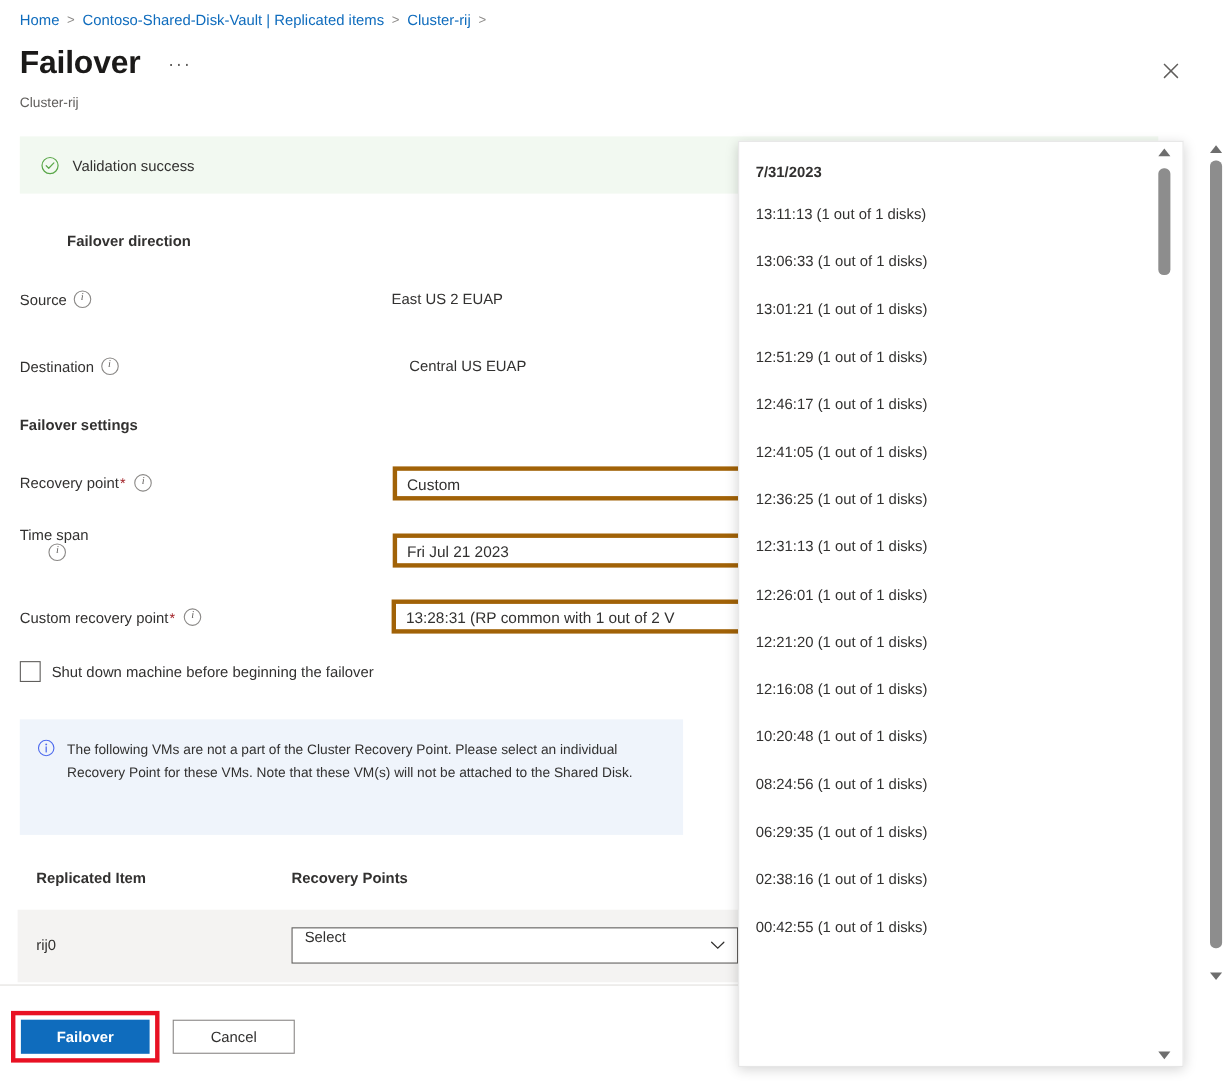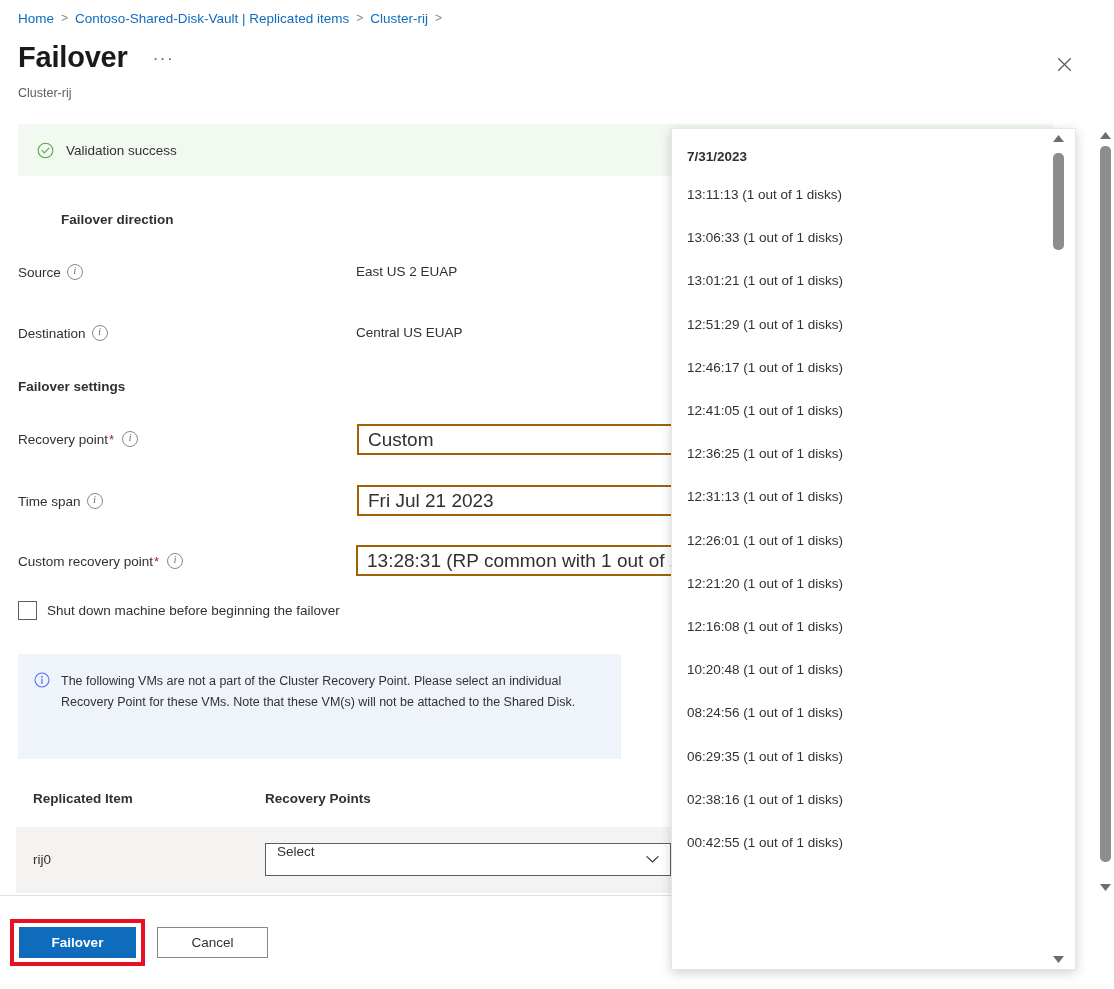--- a/index.html
+++ b/index.html
@@ -159,38 +159,38 @@
     position: absolute;
     left: 356px;
     font-size: 13.5px;
     color: #323130;
   }
 
   
   #lbl-source      { top: 264px; }
   #val-source      { top: 264px; }
   #lbl-dest        { top: 325px; }
-  #val-dest        { top: 325px; }
+  #val-dest        { top: 325px; margin-left: 16px; }
   #lbl-rp          { top: 431px; }
-  #lbl-timespan    { top: 493px; }
+  #lbl-timespan    { top: 479px; flex-direction: column; }
   #lbl-customrp    { top: 553px; }
 
   
   .tbox {
     position: absolute;
     left: 357px;
     width: 400px;
     height: 31px;
     box-sizing: border-box;
-    border: 2px solid #a16207;
+    border: 4px solid #a16207;
     background: #ffffff;
     display: flex;
     align-items: center;
     padding-left: 9px;
-    font-size: 19px;
+    font-size: 14px;
     color: #323130;
     cursor: text;
   }
   #in-recoverypoint { top: 424px; }
   #in-timespan      { top: 485px; }
   #in-customrp      { top: 545px; left: 356px; }
   .cal-icon {
     position: absolute;
     right: 9px;
     top: 7px;

